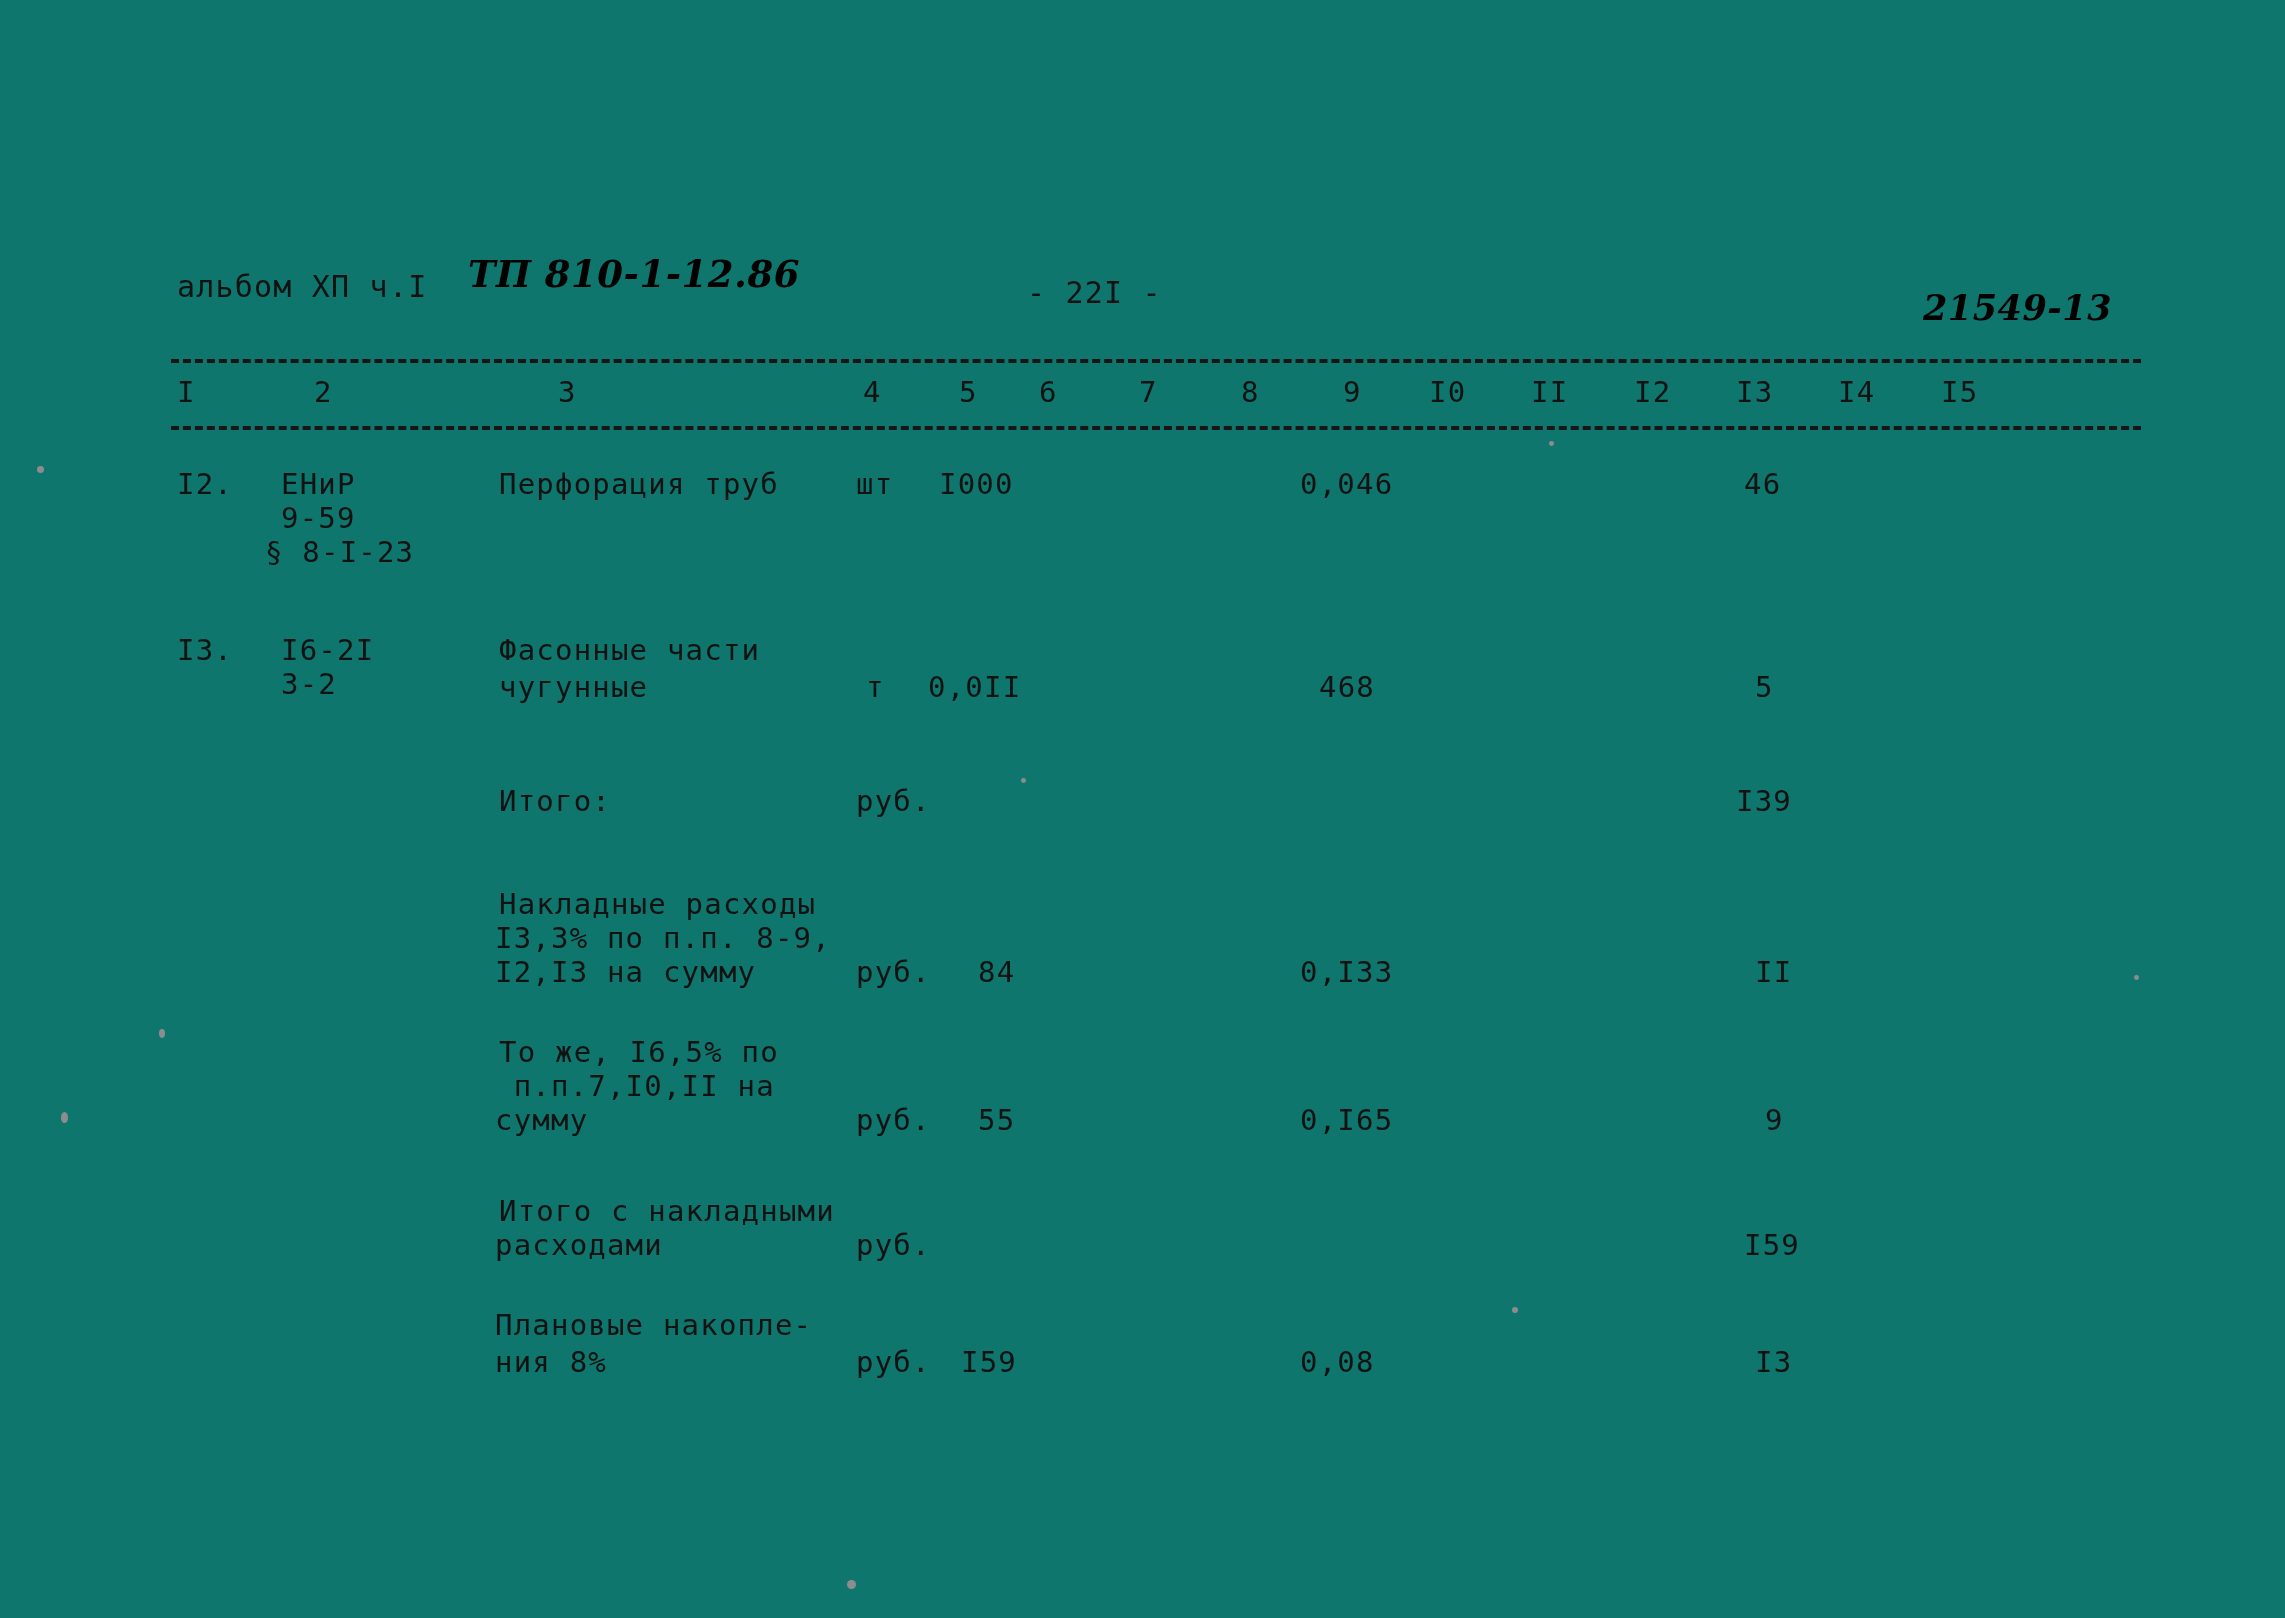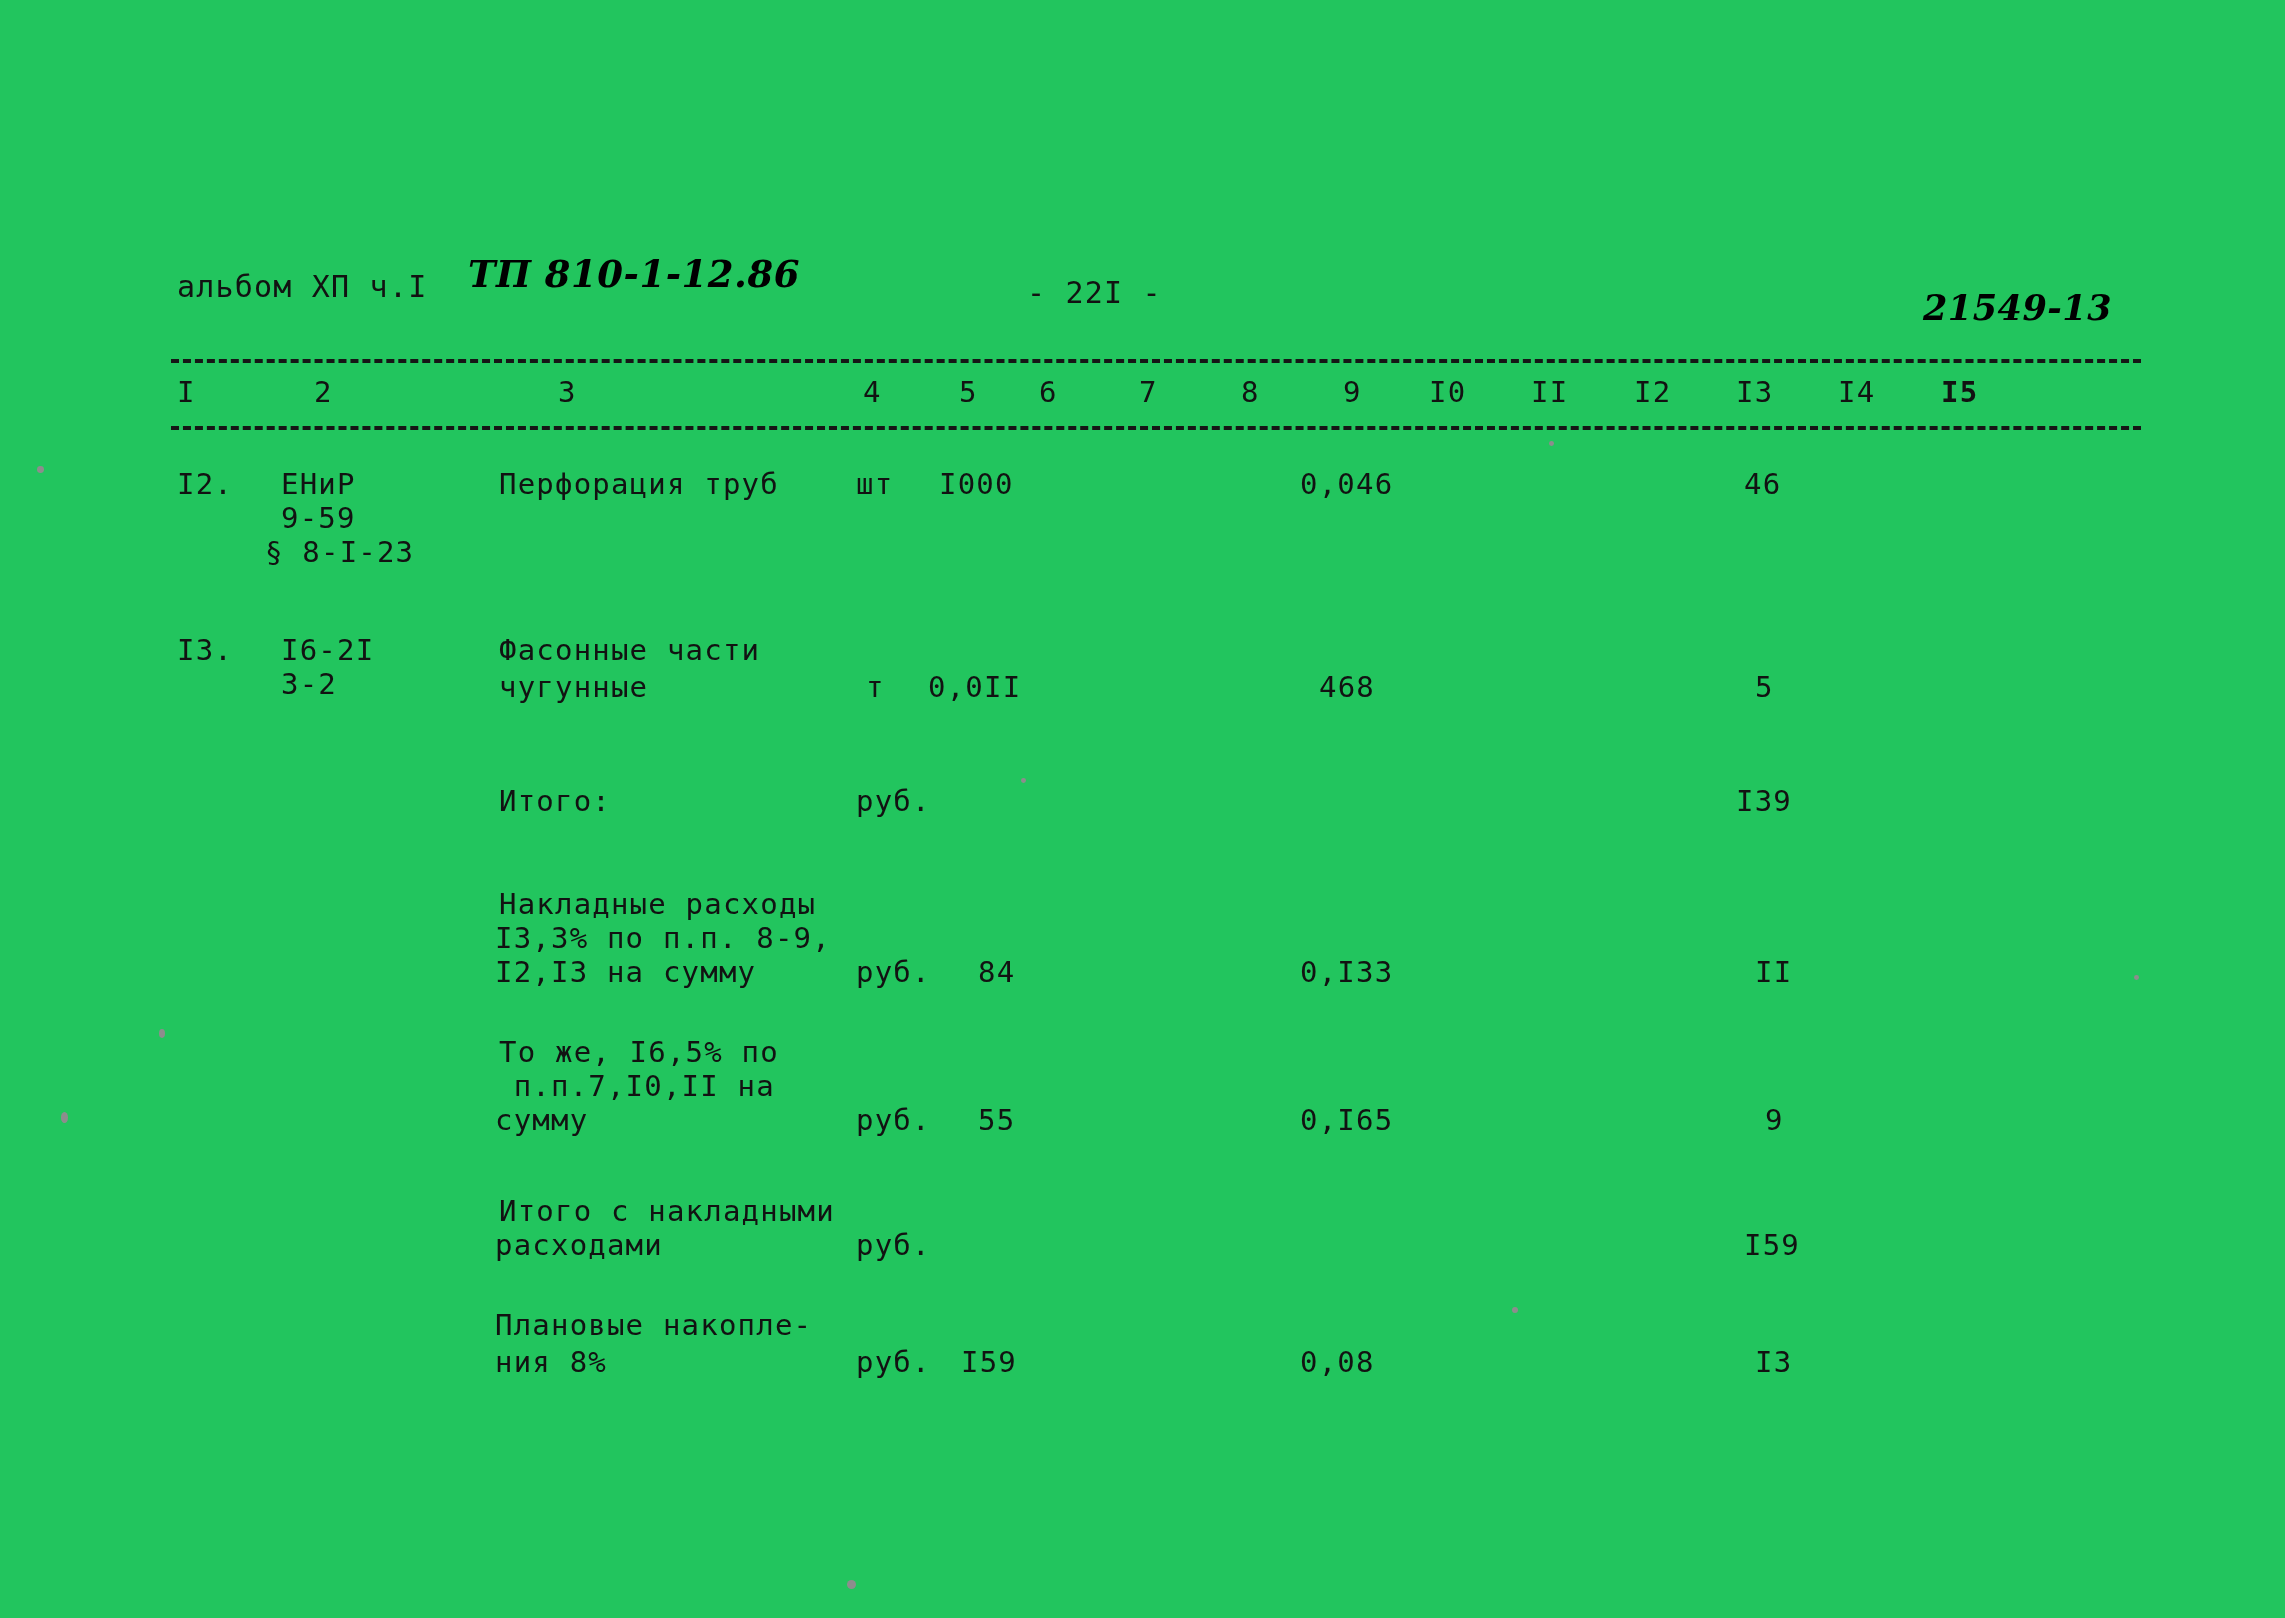--- a/index.html
+++ b/index.html
@@ -13,21 +13,21 @@
     position: relative;
     font-family: "DejaVu Sans Mono", "Liberation Mono", monospace;
     color: #1a1a1a;
     overflow: hidden;
   }
 
   
   #page {
     position: absolute;
     inset: 0;
-    background: #22c55e;
+    background: #0f766e;
   }
 
   
   .t {
     position: absolute;
     white-space: pre;
     font-family: "DejaVu Sans Mono", "Liberation Mono", monospace;
     font-size: 29px;
     line-height: 37px;
     letter-spacing: 1.2px;
@@ -78,21 +78,21 @@
   <div class="t" style="left:959px;  top:374px;">5</div>
   <div class="t" style="left:1039px; top:374px;">6</div>
   <div class="t" style="left:1139px; top:374px;">7</div>
   <div class="t" style="left:1241px; top:374px;">8</div>
   <div class="t" style="left:1343px; top:374px;">9</div>
   <div class="t" style="left:1429px; top:374px;">I0</div>
   <div class="t" style="left:1531px; top:374px;">II</div>
   <div class="t" style="left:1634px; top:374px;">I2</div>
   <div class="t" style="left:1736px; top:374px;">I3</div>
   <div class="t" style="left:1838px; top:374px;">I4</div>
-  <div class="t" style="left:1941px; top:374px;font-weight:bold;">I5</div>
+  <div class="t" style="left:1941px; top:374px;">I5</div>
 
   <div>
     <div class="t" style="left:177px; top:466px;">I2.</div>
     <div class="t" style="left:281px; top:466px;">ЕНиР</div>
     <div class="t" style="left:281px; top:500px;text-align:center;">9-59</div>
     <div class="t" style="left:265px; top:534px;">§ 8-I-23</div>
     <div class="t" style="left:499px; top:466px;">Перфорация труб</div>
     <div class="t" style="left:856px; top:466px;">шт</div>
     <div class="t" style="left:939px; top:466px;">I000</div>
     <div class="t" style="left:1300px;top:466px;">0,046</div>

